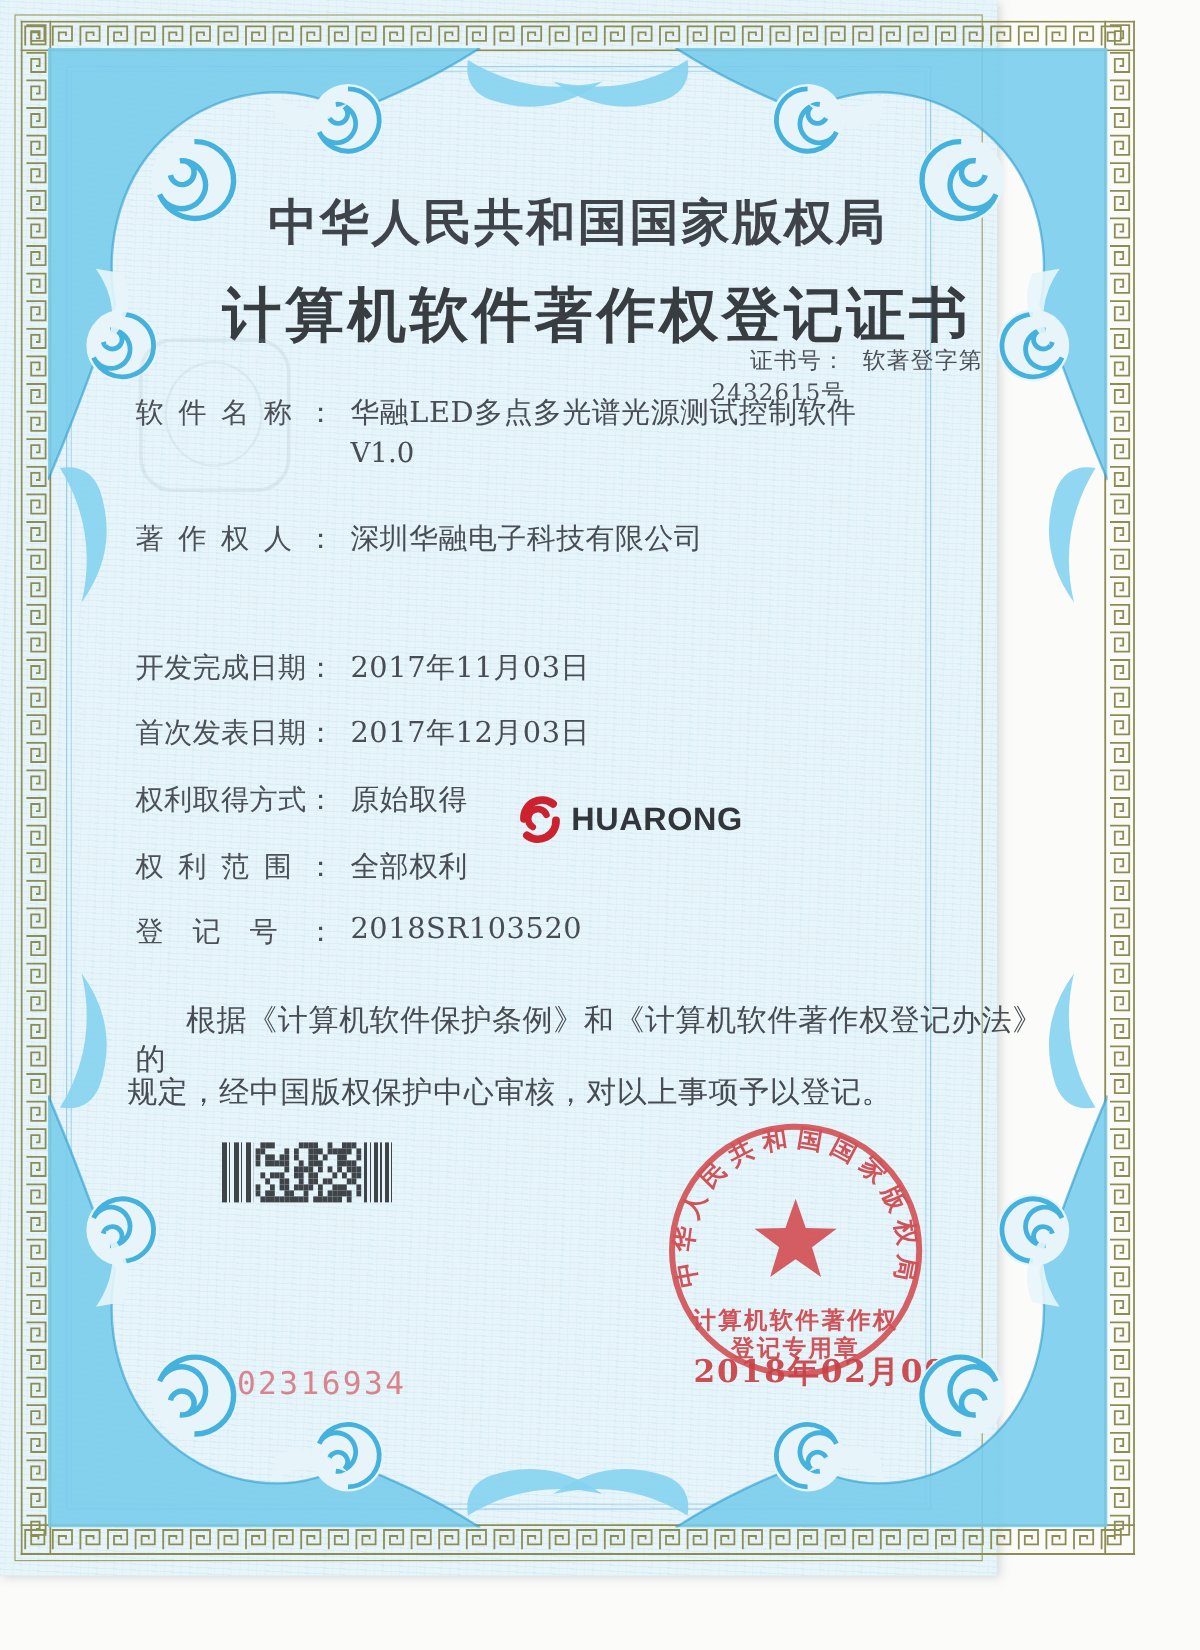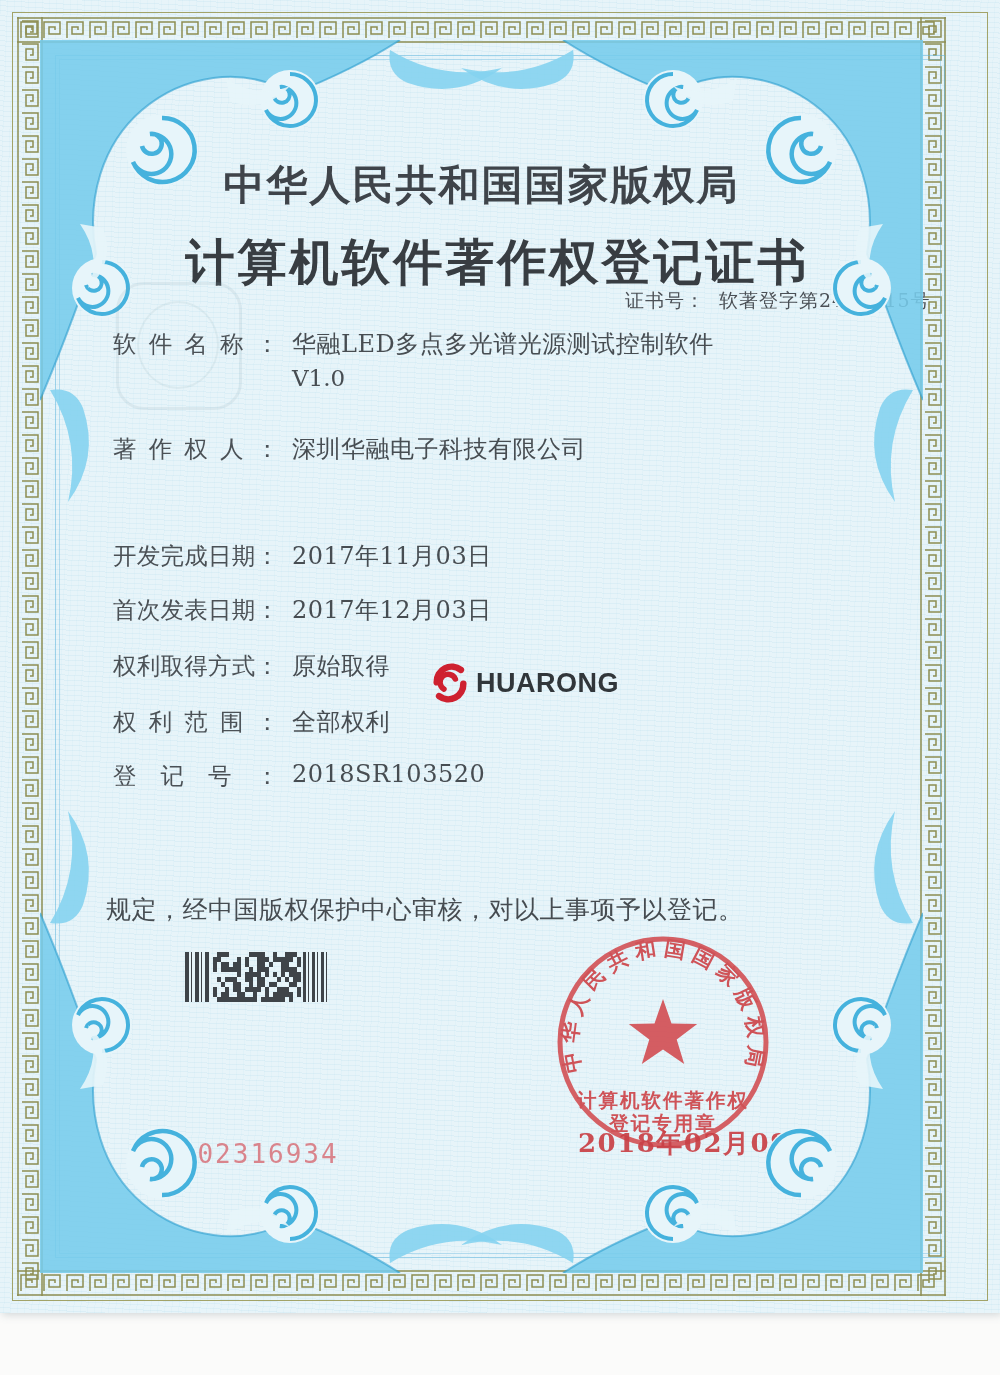--- a/index.html
+++ b/index.html
@@ -1,18 +1,18 @@
 <!DOCTYPE html>
 <html><head>
 <meta charset="utf-8">
 <style>
   html,body{margin:0;padding:0;}
   .page{position:relative;width:1000px;height:1375px;background:#fbfbfa;overflow:hidden;
         font-family:"DejaVu Serif", serif;color:#44494e;}
-  .paper{position:absolute;left:0;top:0;width:1000px;height:1313px;
+  .paper{position:absolute;left:0;top:0;width:831px;height:1313px;
          background-color:#e7f4f9;
          background-image:
            repeating-linear-gradient(3deg, rgba(140,200,225,.13) 0 1px, transparent 1px 5px),
            repeating-linear-gradient(92deg, rgba(160,215,235,.09) 0 1px, transparent 1px 7px);
          box-shadow:2px 2px 8px rgba(90,110,120,.25);}
   
   .outer-line{position:absolute;inset:12px;border:1px solid #a2a368;}
   .fret{position:absolute;line-height:0;}
   .fret-top{left:17px;top:17px;}
   .fret-bottom{left:17px;top:1270px;}
@@ -140,20 +140,21 @@
     <div class="frow r4">
       <span class="flabel">权利取得方式：</span><span class="fvalue">原始取得</span>
     </div>
     <div class="frow r5">
       <span class="flabel">权利范围：</span><span class="fvalue">全部权利</span>
     </div>
     <div class="frow r6">
       <span class="flabel">登记号：</span><span class="fvalue">2018SR103520</span>
     </div>
 
+    <div class="stmt1">根据《计算机软件保护条例》和《计算机软件著作权登记办法》的</div>
     <div class="stmt2">规定，经中国版权保护中心审核，对以上事项予以登记。</div>
 
     <div class="barcode">
       <div class="bc-start"></div>
       <div class="bc-mid" id="bcMid">
           <i></i>
           <i class="on"></i>
           <i class="on"></i>
           <i class="on"></i>
           <i></i>

